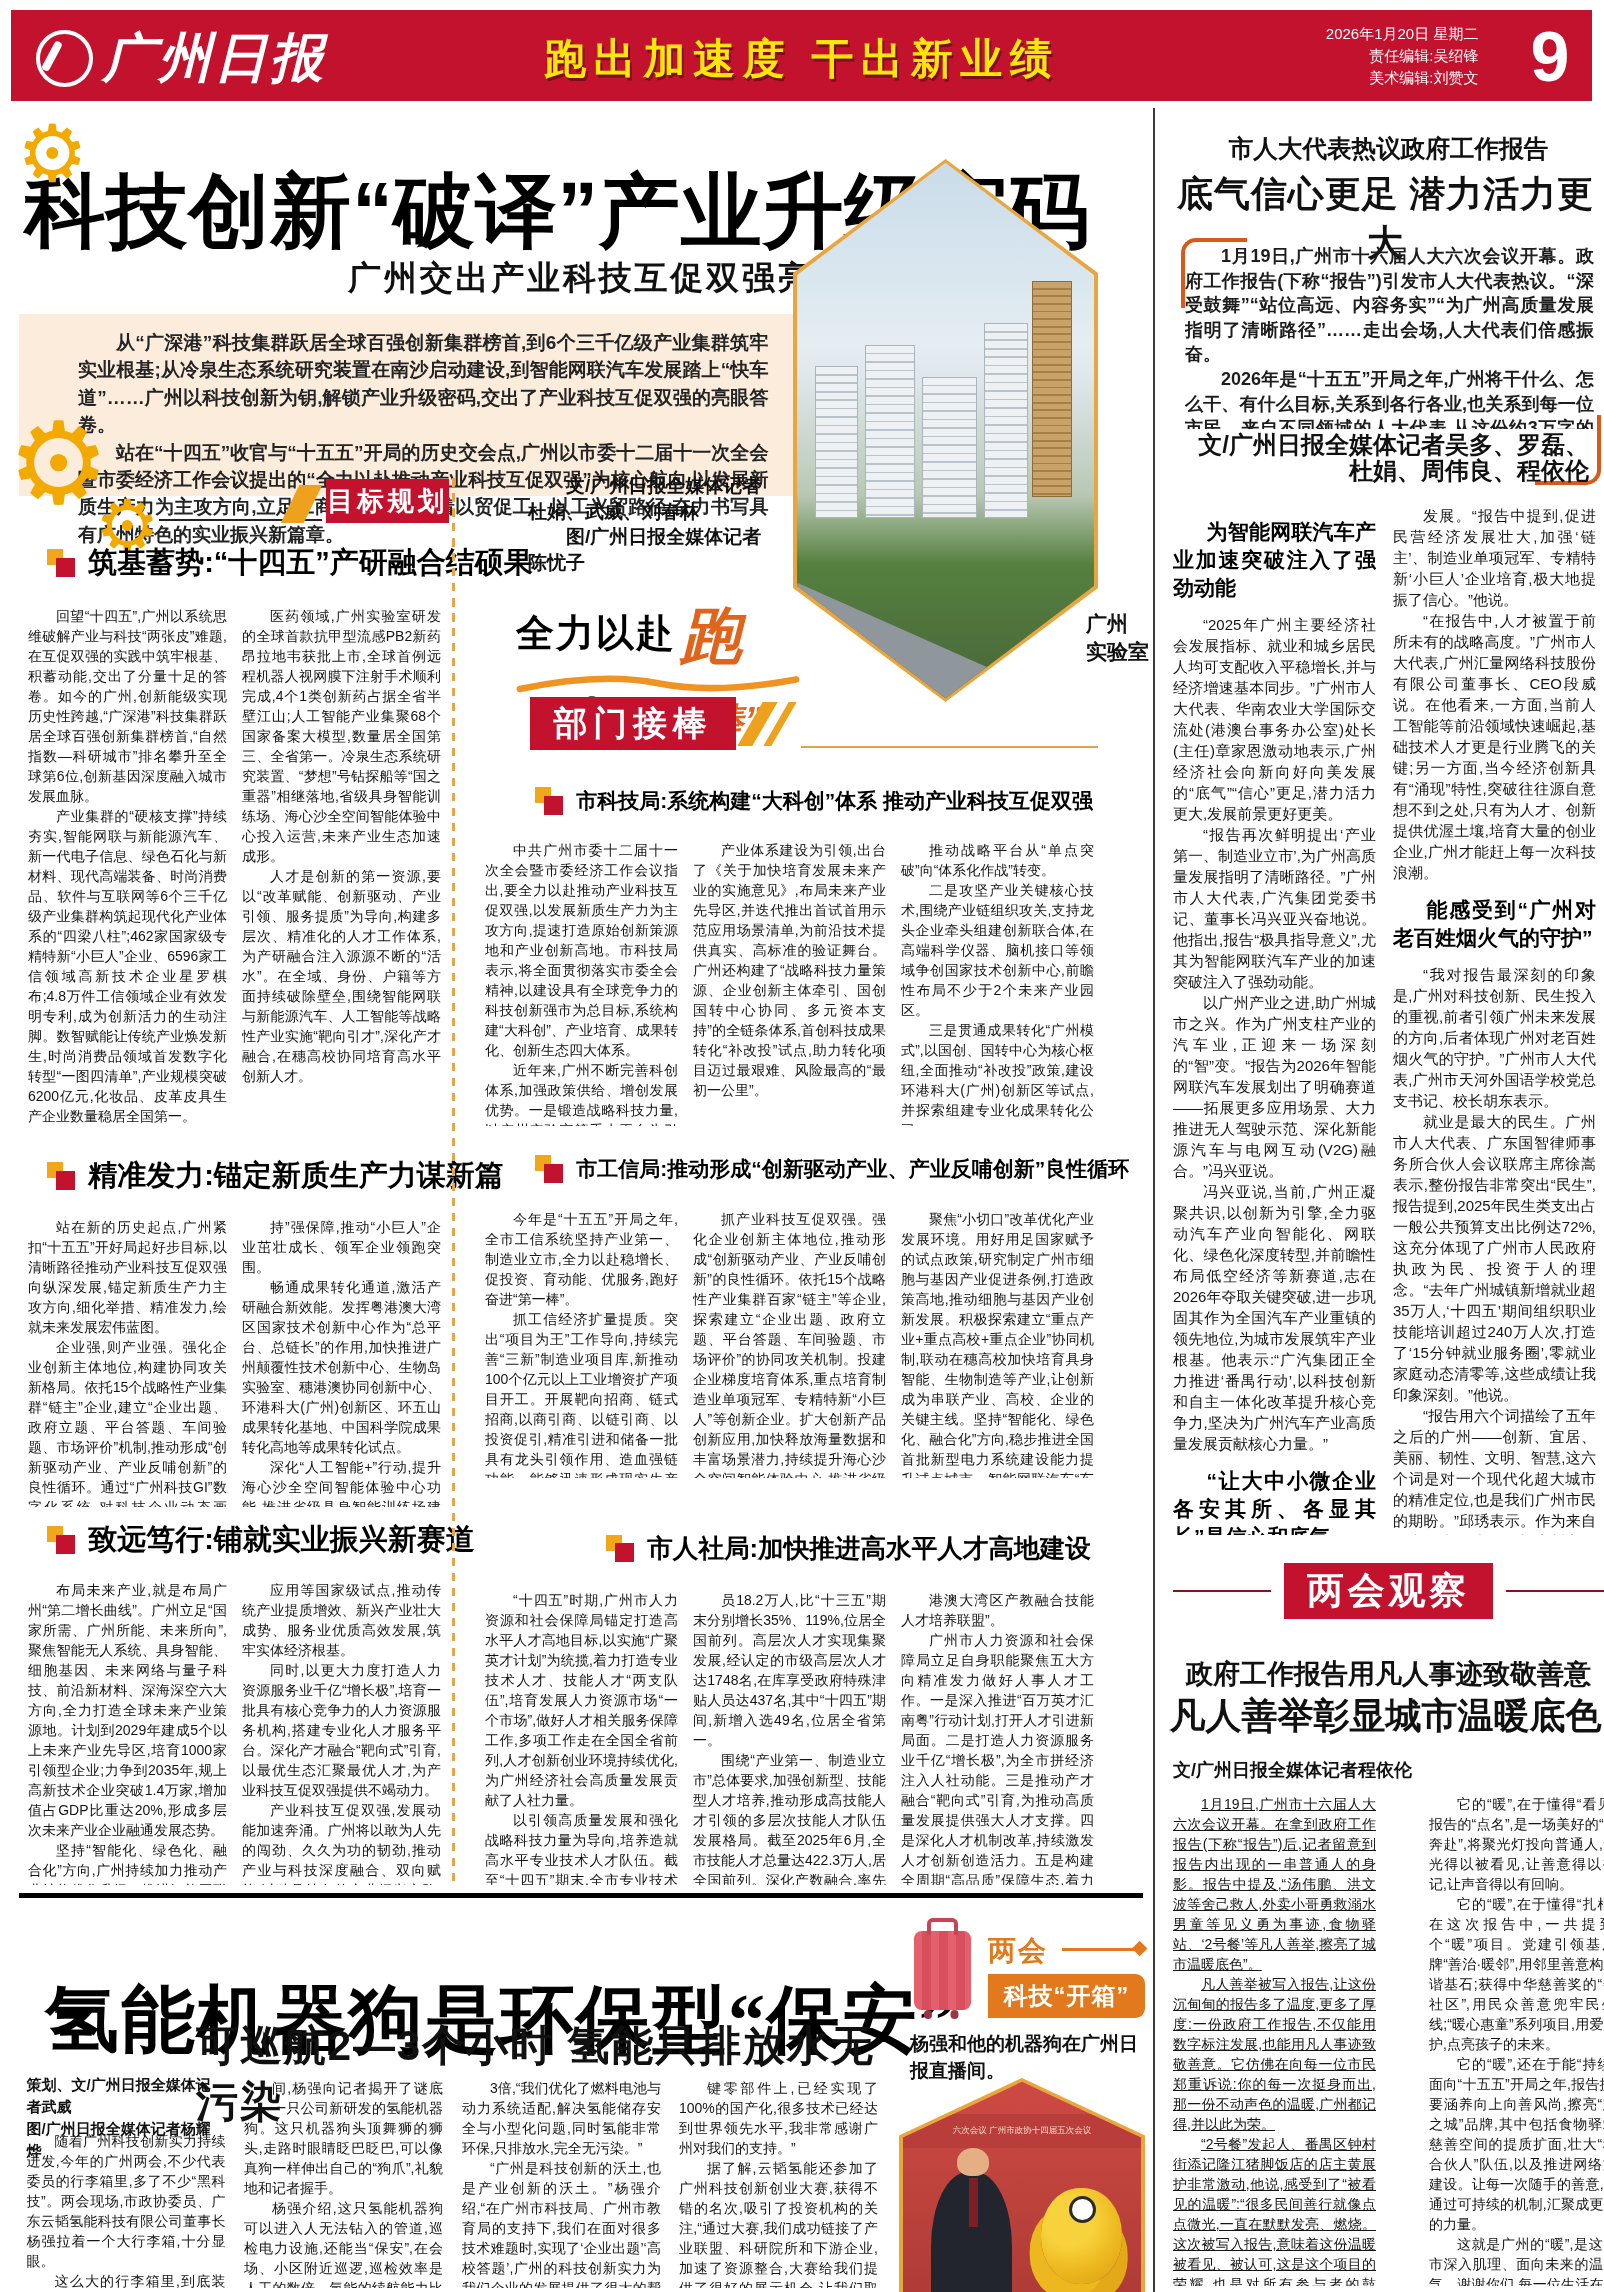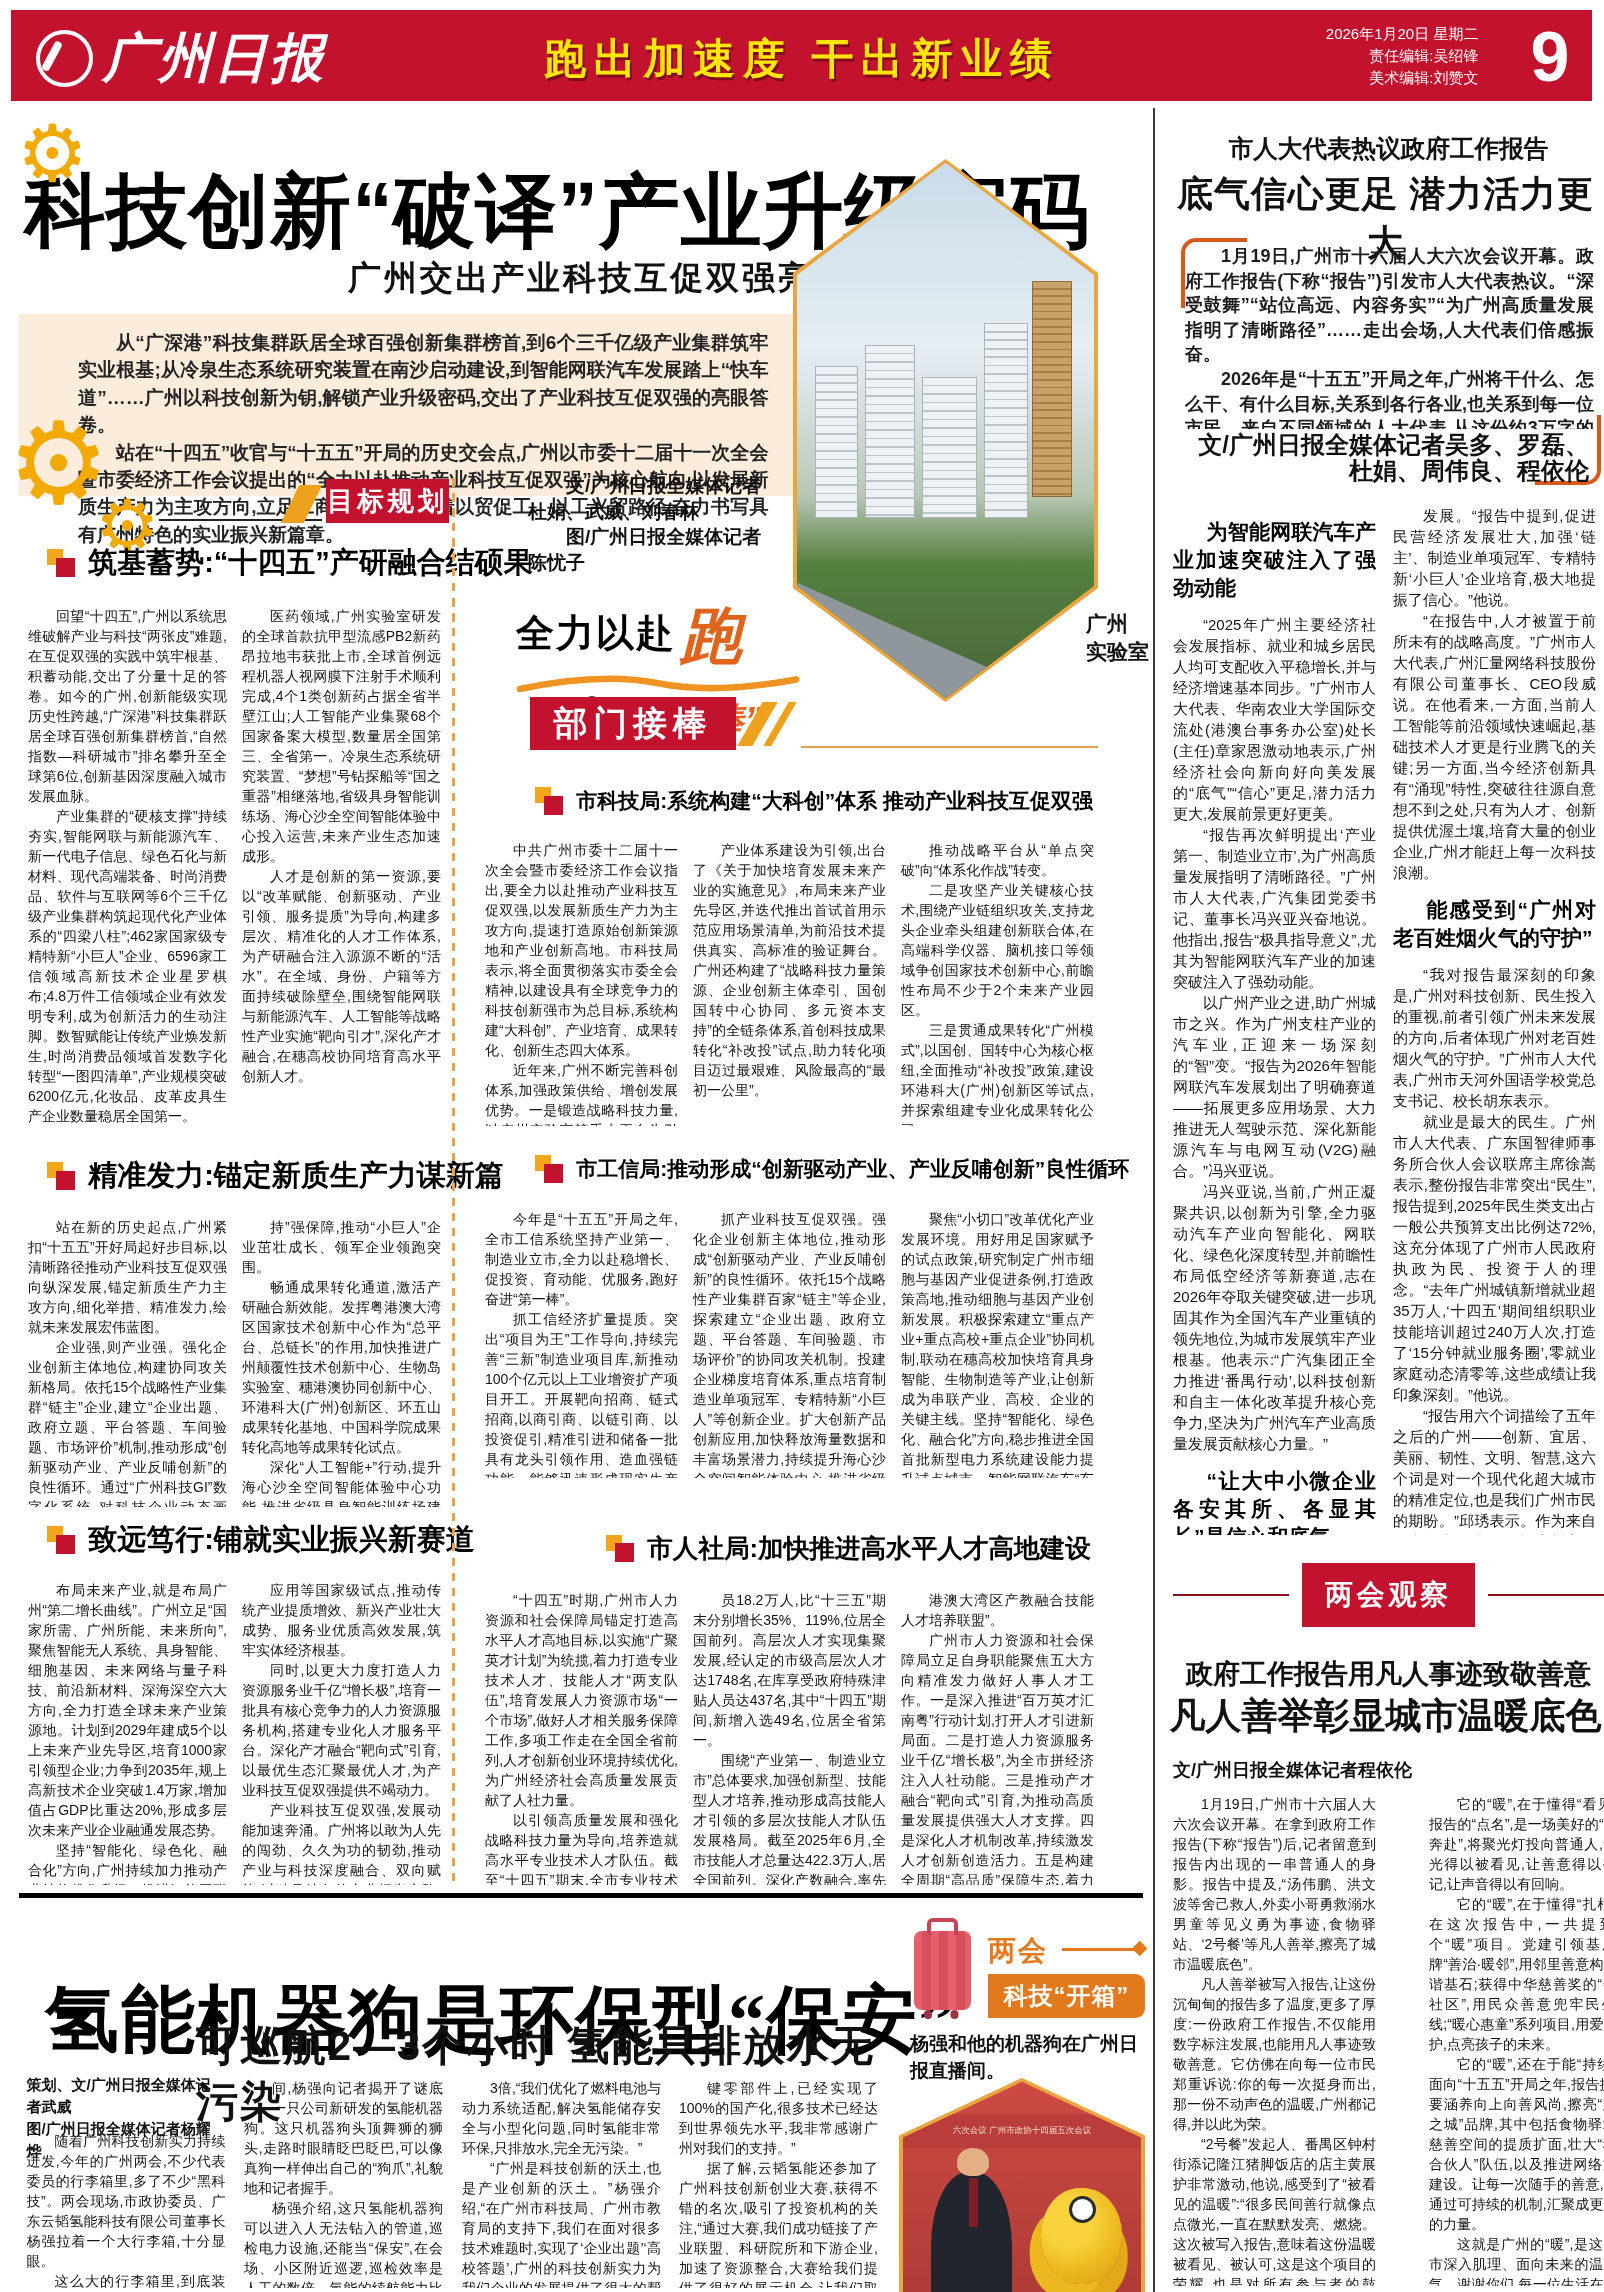--- a/index.html
+++ b/index.html
@@ -63,21 +63,21 @@
   .brk.tl{border-left:4.7px solid #d85a1a;border-top:4.7px solid #d85a1a;border-radius:15px 0 0 0;}
   .brk.br{border-right:4.7px solid #d85a1a;border-bottom:4.7px solid #d85a1a;border-radius:0 0 15px 0;}
   .r-kicker{position:absolute;left:1173px;top:132px;width:431px;text-align:center;font-size:24.6px;font-weight:700;}
   .r-hl{position:absolute;left:1167px;top:170px;width:437px;text-align:center;font-size:36px;font-weight:900;letter-spacing:0.9px;}
   .quote{position:absolute;left:1185px;top:244px;width:409px;height:185px;overflow:hidden;}
   .quote p{margin:0;font-size:18px;line-height:24.6px;font-weight:700;text-align:justify;text-indent:2em;color:#1d1d1d;}
   .q-byline{position:absolute;left:1192px;top:432px;width:397px;text-align:right;font-size:24px;line-height:25.6px;font-weight:600;}
   
   .observe-row{position:absolute;left:1173px;top:1563px;width:431px;display:flex;align-items:center;gap:13.2px;}
   .observe-row .ln{flex:1;height:1.9px;background:#8a1220;}
-  .observe-lbl{padding:13px 23px;font-size:28px;letter-spacing:3.8px;}
+  .observe-lbl{padding:3px 23px;font-size:37px;letter-spacing:3.8px;}
   .o-kicker{position:absolute;left:1173px;top:1656px;width:431px;text-align:center;font-size:27px;font-weight:700;}
   .o-hl{position:absolute;left:1167px;top:1692px;width:437px;text-align:center;font-size:36px;font-weight:900;}
   .o-byline{position:absolute;left:1173px;top:1758px;width:431px;font-size:18px;font-weight:600;}
   
   .b-rule{position:absolute;left:19px;top:1893px;width:1124px;height:4.7px;background:#000;}
   .b-hl{position:absolute;left:45px;top:1910px;width:965px;font-size:74px;font-weight:900;letter-spacing:1.9px;font-family:"Liberation Serif","DejaVu Serif",serif;white-space:nowrap;color:#000;}
   .b-sub{position:absolute;left:180px;top:2018px;width:681px;font-size:42px;font-weight:700;letter-spacing:1.9px;margin-left:16px;}
   .b-byline{position:absolute;left:26.5px;top:2074px;width:199px;font-size:15px;line-height:22px;font-weight:600;}
   .case{position:absolute;left:914px;top:1931px;width:57px;height:79px;background:repeating-linear-gradient(90deg,#e4606d 0 8.5px,#d84f5e 8.5px 17px);border-radius:7.6px;}
   .case::before{content:"";position:absolute;left:13.2px;top:-13.2px;width:23px;height:13.2px;border:4.7px solid #c64454;border-bottom:none;border-radius:5.7px 5.7px 0 0;}
@@ -294,21 +294,21 @@
   </div>
 
   <div class="observe-row">
     <span class="ln"></span>
     <span class="lbl-red observe-lbl">两会观察</span>
     <span class="ln"></span>
   </div>
   <div class="o-kicker">政府工作报告用凡人事迹致敬善意</div>
   <div class="o-hl">凡人善举彰显城市温暖底色</div>
   <div class="o-byline">文/广州日报全媒体记者程依伦</div>
-  <div class="col" style="left:1173px;top:1794px;width:203px;height:492px;">
+  <div class="col" style="left:1173px;top:1794px;width:203px;height:492px;text-decoration:underline;">
     <p>1月19日,广州市十六届人大六次会议开幕。在拿到政府工作报告(下称“报告”)后,记者留意到报告内出现的一串普通人的身影。报告中提及,“汤伟鹏、洪文波等舍己救人,外卖小哥勇救溺水男童等见义勇为事迹,食物驿站、‘2号餐’等凡人善举,擦亮了城市温暖底色”。</p>
     <p>凡人善举被写入报告,让这份沉甸甸的报告多了温度,更多了厚度:一份政府工作报告,不仅能用数字标注发展,也能用凡人事迹致敬善意。它仿佛在向每一位市民郑重诉说:你的每一次挺身而出,那一份不动声色的温暖,广州都记得,并以此为荣。</p>
     <p>“2号餐”发起人、番禺区钟村街添记隆江猪脚饭店的店主黄展护非常激动,他说,感受到了“被看见的温暖”:“很多民间善行就像点点微光,一直在默默发亮、燃烧。这次被写入报告,意味着这份温暖被看见、被认可,这是这个项目的荣耀,也是对所有参与者的鼓励。”</p>
 
   </div>
   <div class="col" style="left:1393px;top:1794px;width:203px;height:492px;margin-left:36px;">
     <p>它的“暖”,在于懂得“看见”。报告的“点名”,是一场美好的“双向奔赴”,将聚光灯投向普通人,让微光得以被看见,让善意得以被铭记,让声音得以有回响。</p>
     <p>它的“暖”,在于懂得“扎根”。在这次报告中,一共提到几个“暖”项目。党建引领基层品牌“善治·暖邻”,用邻里善意构建和谐基石;获得中华慈善奖的“善暖社区”,用民众善意兜牢民生底线;“暖心惠童”系列项目,用爱与守护,点亮孩子的未来。</p>
     <p>它的“暖”,还在于能“持续”。面向“十五五”开局之年,报告提到,要涵养向上向善风尚,擦亮“慈善之城”品牌,其中包括食物驿站等慈善空间的提质扩面,壮大“穗善合伙人”队伍,以及推进网络文明建设。让每一次随手的善意,都能通过可持续的机制,汇聚成更长久的力量。</p>
     <p>这就是广州的“暖”,是这座城市深入肌理、面向未来的温暖底气。谢谢你们,每一位生活在这里的普通人,是你们让广州始终温暖如春。</p>

